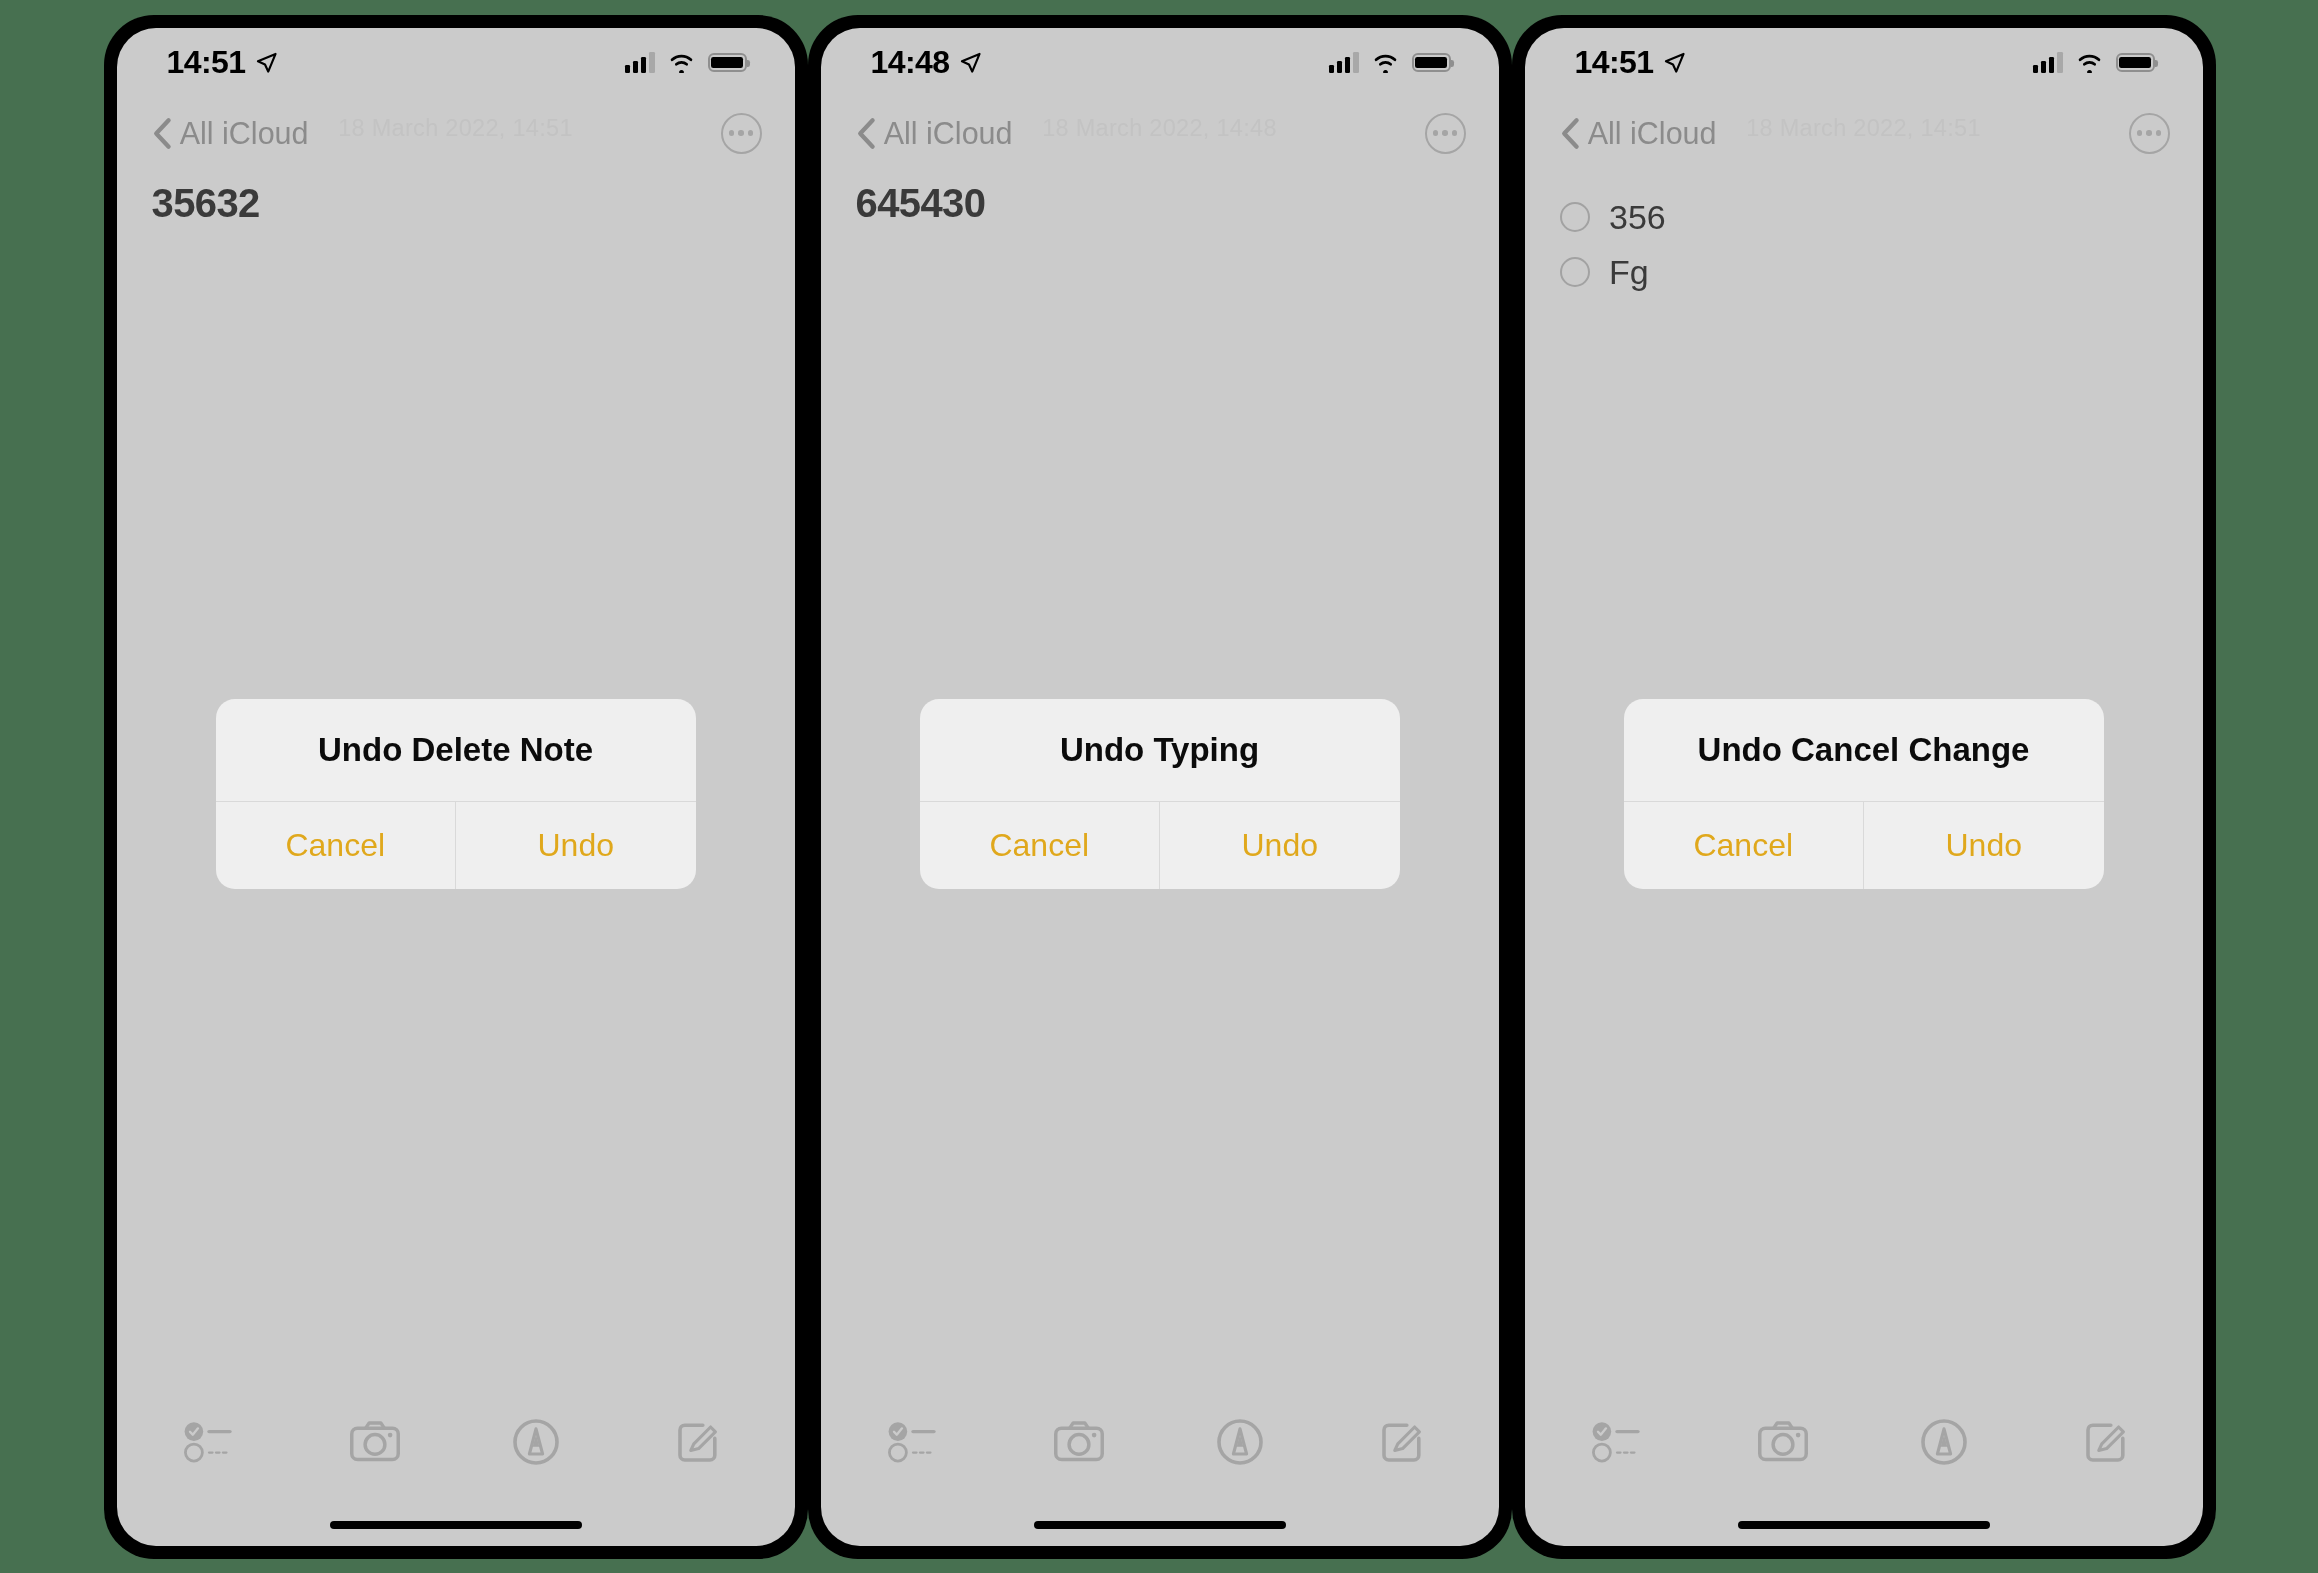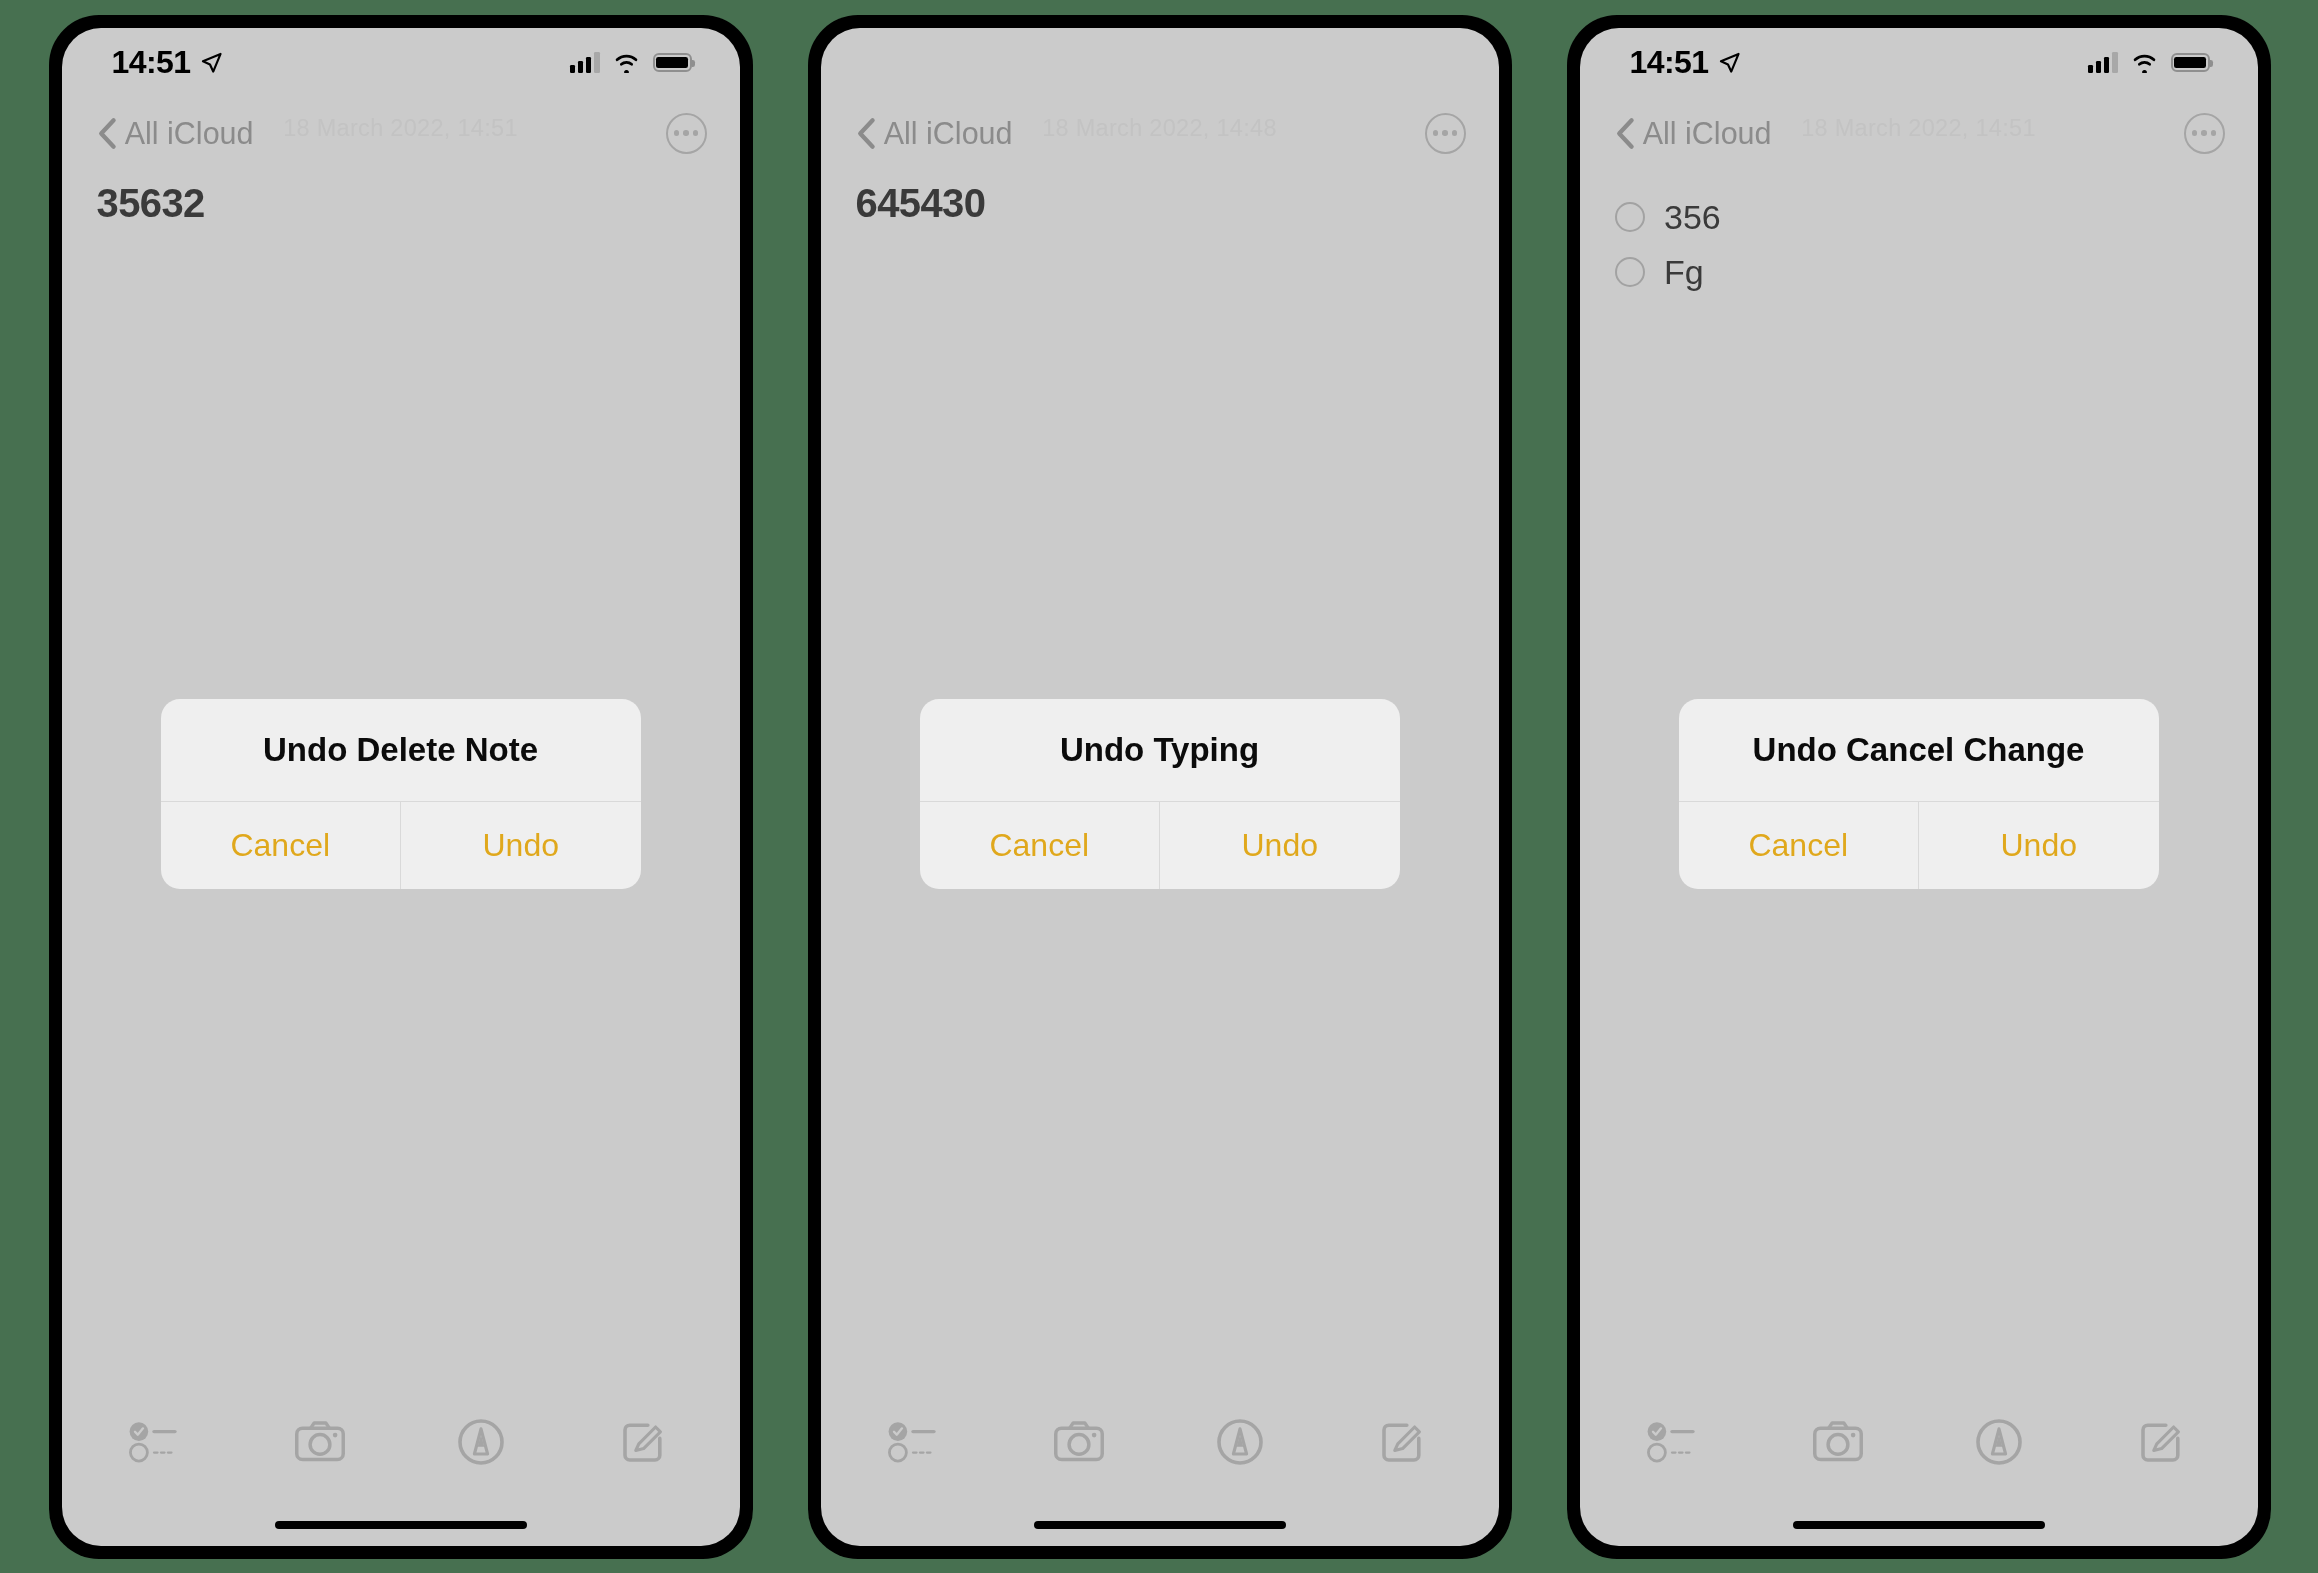--- a/index.html
+++ b/index.html
@@ -8,21 +8,20 @@
     background: #477050;
     font-family: "Liberation Sans", "DejaVu Sans", sans-serif;
     overflow: hidden;
   }
 
   .stage {
     width: 2319px; height: 1573px;
     display: flex;
     align-items: center;
     justify-content: center;
-    gap: 55px;
     background: #477050;
   }
 
   
   .phone {
     width: 704px;
     height: 1544px;
     background: #000;
     border-radius: 50px;
     padding: 13px;
@@ -343,20 +342,44 @@
         </div>
       </div>
 
       <div class="home-indicator"></div>
     </div>
   </div>
 
   <div class="phone">
     <div class="screen">
 
+      <div class="statusbar">
+        <div class="sb-left">
+          <span class="sb-time">14:48</span>
+          <svg class="loc-arrow" width="23.5" height="23.5" viewBox="0 0 24 24">
+              <path d="M21 3 L3 10.5 L10.2 13.8 L13.5 21 Z" fill="none" stroke="#000" stroke-width="2.2" stroke-linejoin="round"></path>
+            </svg>
+        </div>
+        <div class="sb-right">
+          <div class="bars">
+              <i></i>
+              <i></i>
+              <i></i>
+              <i></i>
+            </div>
+          <svg width="27" height="21" viewBox="0 0 24 18">
+              <path d="M12 15.6 a2.1 2.1 0 1 0 0.01 0" fill="#000"></path>
+              <path d="M7.4 10.6a6.8 6.8 0 0 1 9.2 0" fill="none" stroke="#000" stroke-width="2.4" stroke-linecap="round"></path>
+              <path d="M3.6 6.6a12.2 12.2 0 0 1 16.8 0" fill="none" stroke="#000" stroke-width="2.4" stroke-linecap="round"></path>
+            </svg>
+          <div class="battery">
+              <span></span>
+            </div>
+        </div>
+      </div>
 
       <div class="wm-date">18 March 2022, 14:48</div>
 
       <div class="navbar">
         <div class="back-btn">
           <svg width="20" height="33" viewBox="0 0 12 20">
               <path d="M10 2 L2.5 10 L10 18" fill="none" stroke="#8b8b8b" stroke-width="2.6" stroke-linecap="round" stroke-linejoin="round"></path>
             </svg>
           <span class="back-label">All iCloud</span>
         </div>

